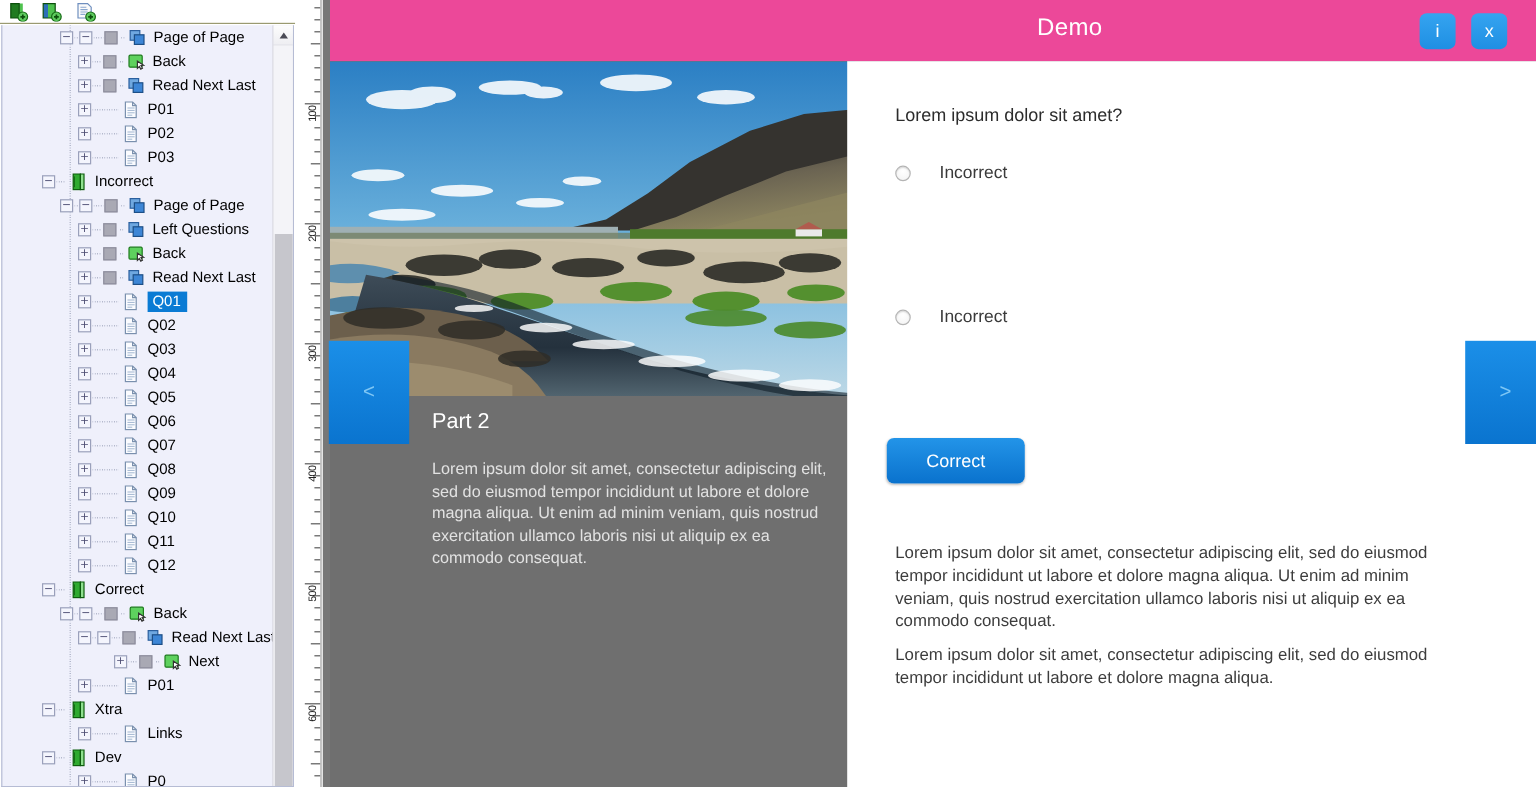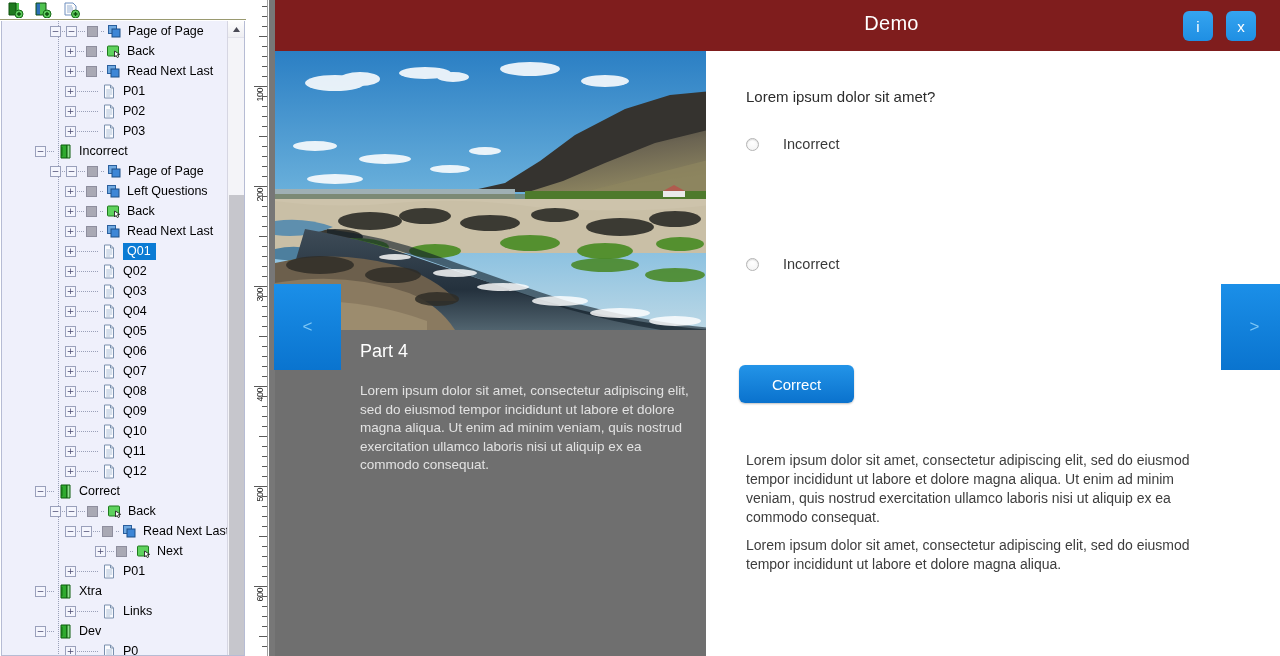--- a/index.html
+++ b/index.html
@@ -135,21 +135,21 @@
   
   #stage {
     position: absolute; left: 269px; top: 0;
     width: 1011px; height: 656px;
     background: #777777;
     overflow: hidden;
   }
   #titlebar {
     position: absolute; left: 6px; top: 0;
     width: 1005px; height: 51px;
-    background: #7f1d1d;
+    background: #ec4899;
     color: #ffffff;
   }
   #demo-title {
     position: absolute; left: 0; right: 0; top: 12px;
     text-align: center;
     font-size: 20px;
     letter-spacing: 0.3px;
     margin-left: 228px;
   }
   .hdr-btn {
@@ -873,21 +873,21 @@
             <ellipse cx="118" cy="224" rx="28" ry="8"></ellipse>
             <ellipse cx="162" cy="248" rx="22" ry="7"></ellipse>
           </g>
 
           <g fill="#4b8a2b" opacity="0.9">
             <ellipse cx="330" cy="214" rx="34" ry="7"></ellipse>
             <ellipse cx="400" cy="224" rx="30" ry="7"></ellipse>
           </g>
         </svg>
       </div>
-      <div id="part-title">Part 4</div>
+      <div id="part-title">Part 2</div>
       <div id="part-body">Lorem ipsum dolor sit amet, consectetur adipiscing elit, sed do eiusmod tempor incididunt ut labore et dolore magna aliqua. Ut enim ad minim veniam, quis nostrud exercitation ullamco laboris nisi ut aliquip ex ea commodo consequat.</div>
     </div>
 
     <div id="right-col">
       <div id="question">Lorem ipsum dolor sit amet?</div>
 
       <div class="choice" id="choice-0" style="top:85px">
         <span class="radio"></span>
         <span class="choice-label">Incorrect</span>
       </div>

